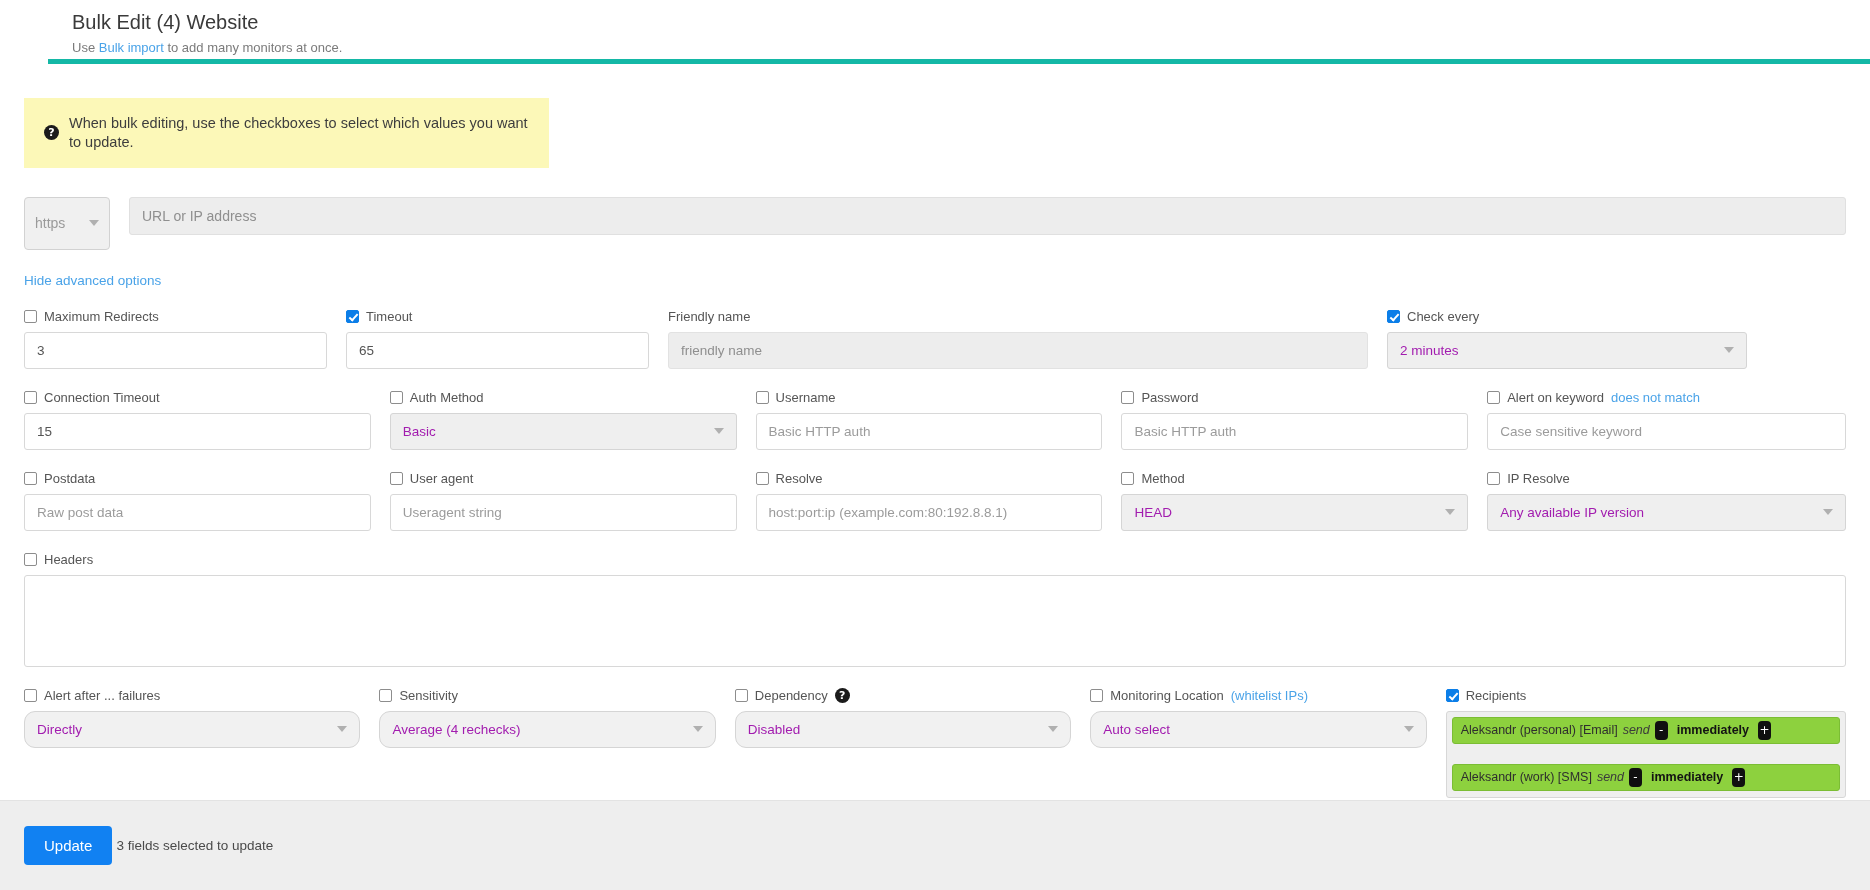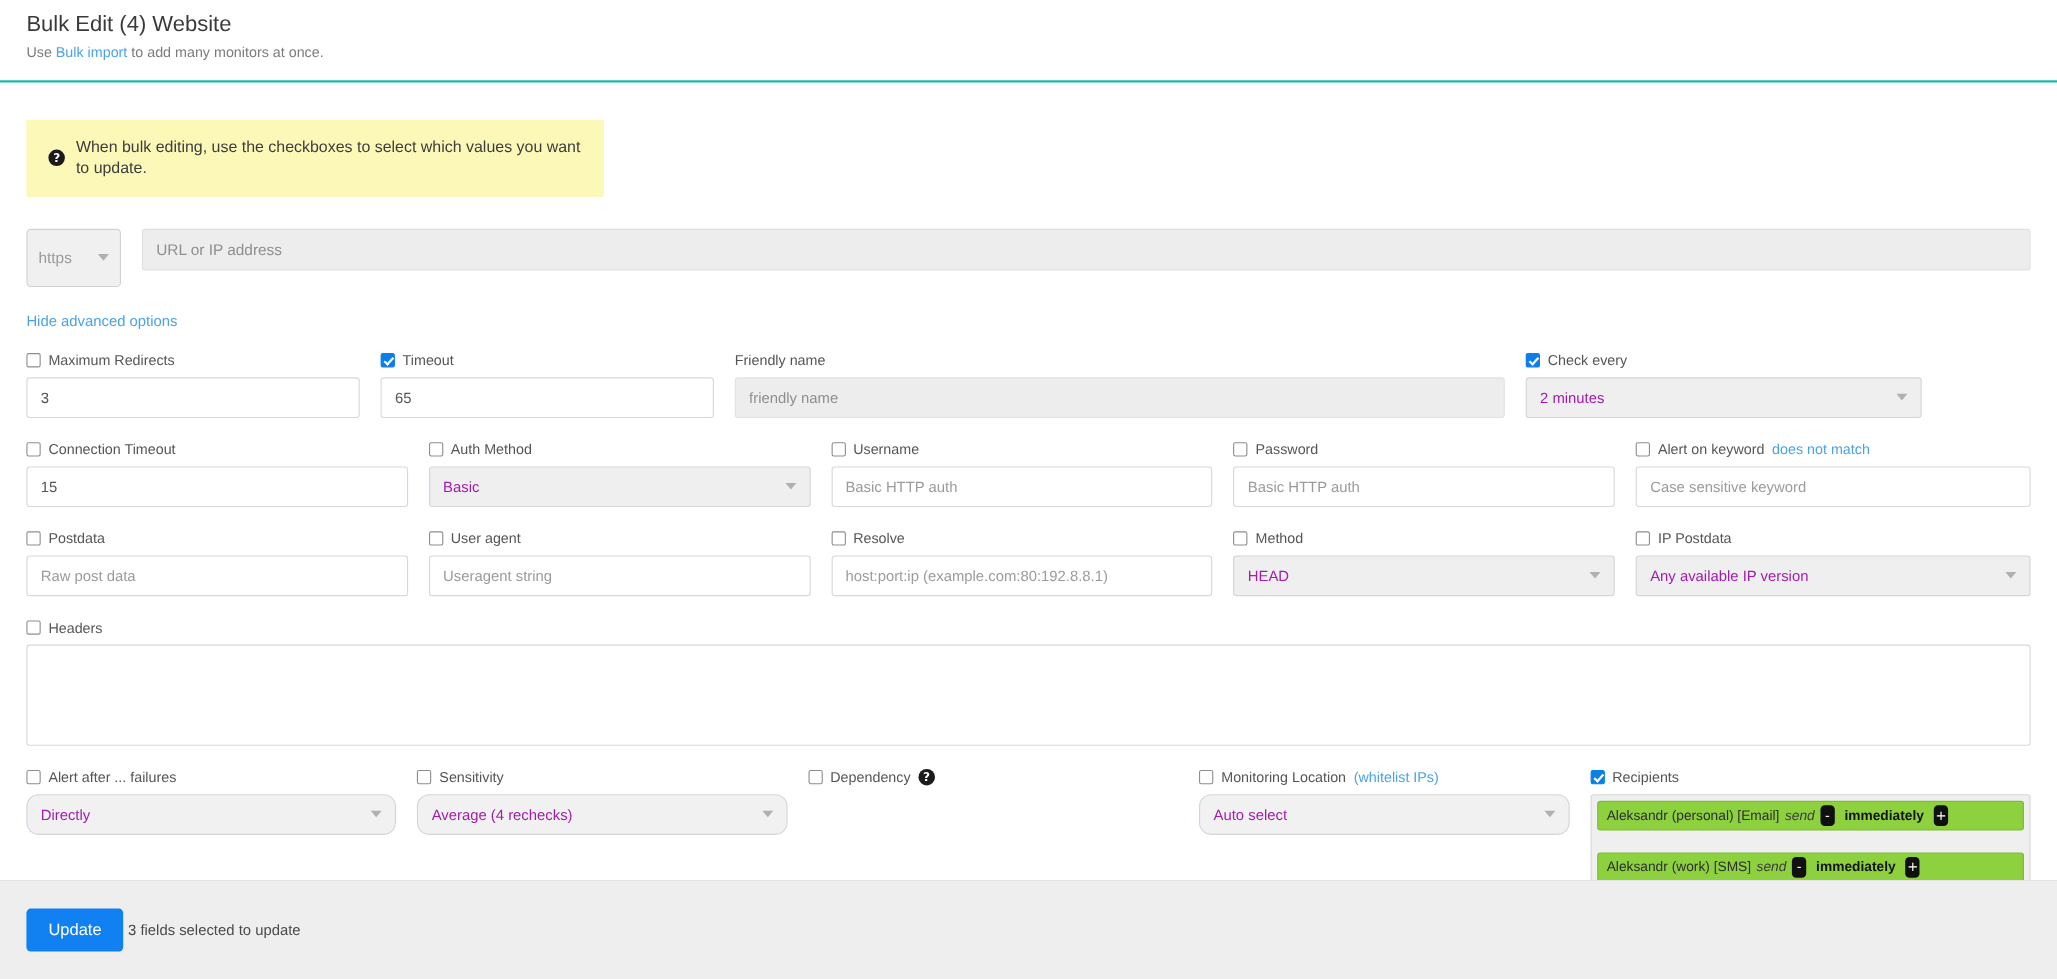--- a/index.html
+++ b/index.html
@@ -8,23 +8,24 @@
     width: 1870px; height: 890px;
     background: #ffffff;
     font-family: "Liberation Sans", "DejaVu Sans", sans-serif;
     color: #404040;
     overflow: hidden;
   }
   .page { position: relative; width: 1870px; height: 890px; background:#fff; }
 
   
   .header {
-    padding: 10px 24px 18px 24px;
-    border-bottom: 2px solid #14b8a6;
+    padding: 10px 24px 4px 24px;
+    border-bottom: 5px solid #14b8a6;
     background: #fff;
+    margin-left: 48px;
   }
   .page-title {
     font-size: 20px; font-weight: 400; color: #3a3a3a;
     margin: 0 0 6px 0; line-height: 1.2;
   }
   .page-sub { font-size: 13px; color: #7b7b7b; }
   .link { color: #4aa3e8; text-decoration: none; cursor: pointer; }
 
   
   .body-wrap { padding: 0 24px; }
@@ -314,21 +315,21 @@
         </div>
         <div class="fld sel">
           <span>HEAD</span>
           <span class="caret"></span>
         </div>
       </div>
 
       <div class="col" style="width:359px">
         <div class="lbl">
           <span class="cb"></span>
-          <span class="txt">IP Postdata</span>
+          <span class="txt">IP Resolve</span>
         </div>
         <div class="fld sel">
           <span>Any available IP version</span>
           <span class="caret"></span>
         </div>
       </div>
     </div>
 
     <div class="grid">
       <div class="col" style="width:1822px;padding-right:0">
@@ -361,20 +362,24 @@
           <span>Average (4 rechecks)</span>
           <span class="caret"></span>
         </div>
       </div>
 
       <div class="col" style="width:366px">
         <div class="lbl">
           <span class="cb"></span>
           <span class="txt">Dependency</span>
           <span class="qmark">?</span>
+        </div>
+        <div class="fld sel light">
+          <span>Disabled</span>
+          <span class="caret"></span>
         </div>
       </div>
 
       <div class="col" style="width:366px">
         <div class="lbl">
           <span class="cb"></span>
           <span class="txt">Monitoring Location</span>
           <a class="link">(whitelist IPs)</a>
         </div>
         <div class="fld sel light">

